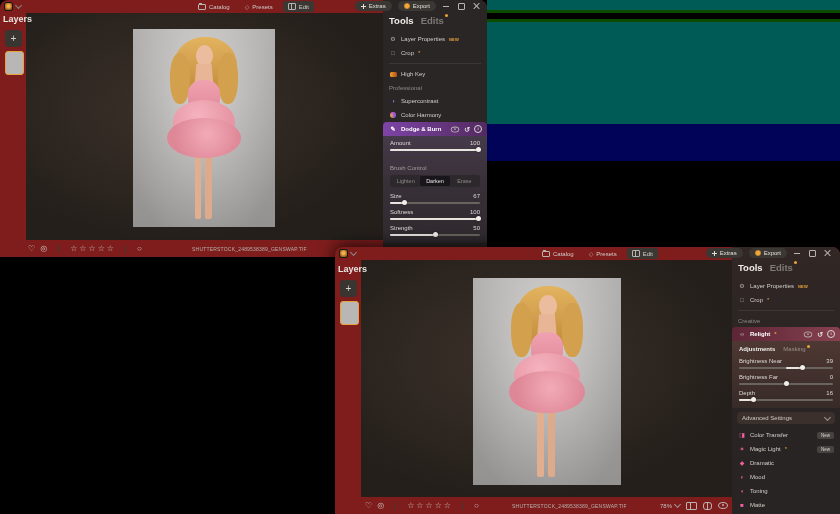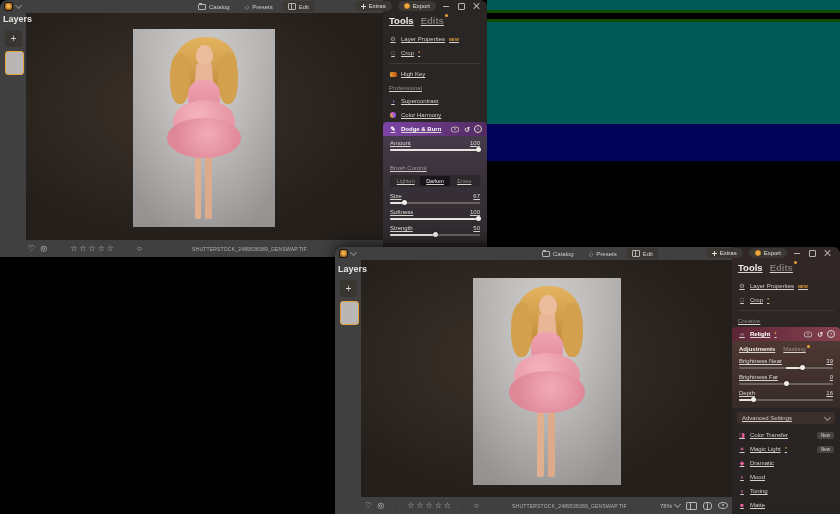--- a/index.html
+++ b/index.html
@@ -2,21 +2,21 @@
 <html><head>
 <meta charset="utf-8">
 <style>
   html,body{margin:0;padding:0;}
   body{width:840px;height:514px;position:relative;overflow:hidden;background:#000;
        font-family:"Liberation Sans",sans-serif;color:#d6d2ce;-webkit-font-smoothing:antialiased;}
   
   .bands{position:absolute;left:487px;top:0;width:353px;height:247px;}
   .band{width:100%;}
   
-  .win{position:absolute;background:#404040;border-radius:8px 8px 0 0;overflow:hidden;}
+  .win{position:absolute;background:#7f1d1d;border-radius:8px 8px 0 0;overflow:hidden;}
   #win1{left:0;top:0;width:487px;height:257px;}
   #win2{left:335px;top:247px;width:505px;height:267px;box-shadow:0 -2px 16px rgba(0,0,0,.75);}
   
   .titlebar{position:absolute;left:0;top:0;right:0;height:13px;z-index:6;}
   .appico{position:absolute;left:4px;top:2px;width:9px;height:9px;border-radius:2px;
           background:radial-gradient(circle at 50% 45%,#f2b24e 25%,#a06018 70%,#4a3010 100%);
           border:1px solid #1a1816;box-sizing:border-box;}
   .app-caret{position:absolute;left:16px;top:3px;width:4px;height:4px;border-right:1px solid #8a8683;
           border-bottom:1px solid #8a8683;transform:rotate(45deg);}
   .menu{position:absolute;top:1px;display:flex;gap:5px;align-items:center;}
@@ -90,21 +90,21 @@
   .i-chev{width:4px;height:4px;border-right:1px solid #9a9692;border-bottom:1px solid #9a9692;
           transform:rotate(45deg);margin-top:-2px;}
   .i-2rect{width:9px;height:6px;border:1px solid #b8b4b0;border-radius:1px;position:relative;}
   .i-2rect:before{content:"";position:absolute;left:3px;top:0;bottom:0;width:1px;background:#b8b4b0;}
   .i-split{width:7px;height:6px;border:1px solid #b8b4b0;border-radius:3px;position:relative;}
   .i-split:before{content:"";position:absolute;left:3px;top:-1px;height:7px;width:1px;background:#b8b4b0;}
   .i-eye{width:8px;height:5px;border:1px solid #b8b4b0;border-radius:50%;position:relative;}
   .i-eye:before{content:"";position:absolute;left:2.5px;top:1px;width:2px;height:2px;border-radius:50%;background:#b8b4b0;}
   .i-eye.sm{transform:scale(.85);}
   
-  .tpanel{position:absolute;top:0;right:0;bottom:0;background:#2a2625;padding-top:13px;box-sizing:border-box;text-decoration:underline;}
+  .tpanel{position:absolute;top:0;right:0;bottom:0;background:#2a2625;padding-top:13px;box-sizing:border-box;}
   #win1 .tpanel{width:104px;} #win2 .tpanel{width:108px;background:linear-gradient(180deg,#322725 0%,#2a2524 40%,#282423 100%);}
   .ptabs{display:flex;align-items:baseline;gap:7px;padding:2px 0 6px 6px;}
   .ptab-on{font-size:9.5px;font-weight:bold;color:#f0ece8;}
   .ptab-off{font-size:9.5px;font-weight:bold;color:#7e7a76;position:relative;}
   .odot{position:absolute;right:-4px;top:-1px;width:3px;height:3px;border-radius:50%;background:#e6a23c;}
   .trow{display:flex;align-items:center;gap:4px;height:14px;padding-left:6px;font-size:6px;color:#d2cec9;position:relative;}
   .ticon{width:8px;display:flex;justify-content:center;font-size:6px;color:#aaa6a2;line-height:1;}
   .new-mini{font-size:4px;color:#e6a23c;font-weight:bold;letter-spacing:.2px;}
   .ast{color:#e6a23c;font-size:6px;}
   .pdiv{height:1px;background:#3b3734;margin:3px 6px;}

